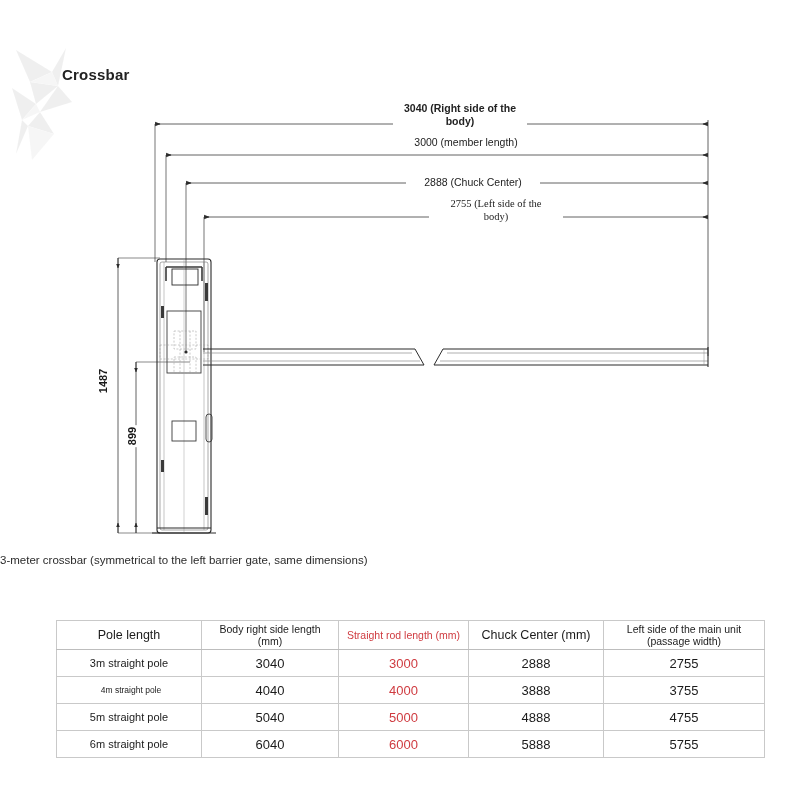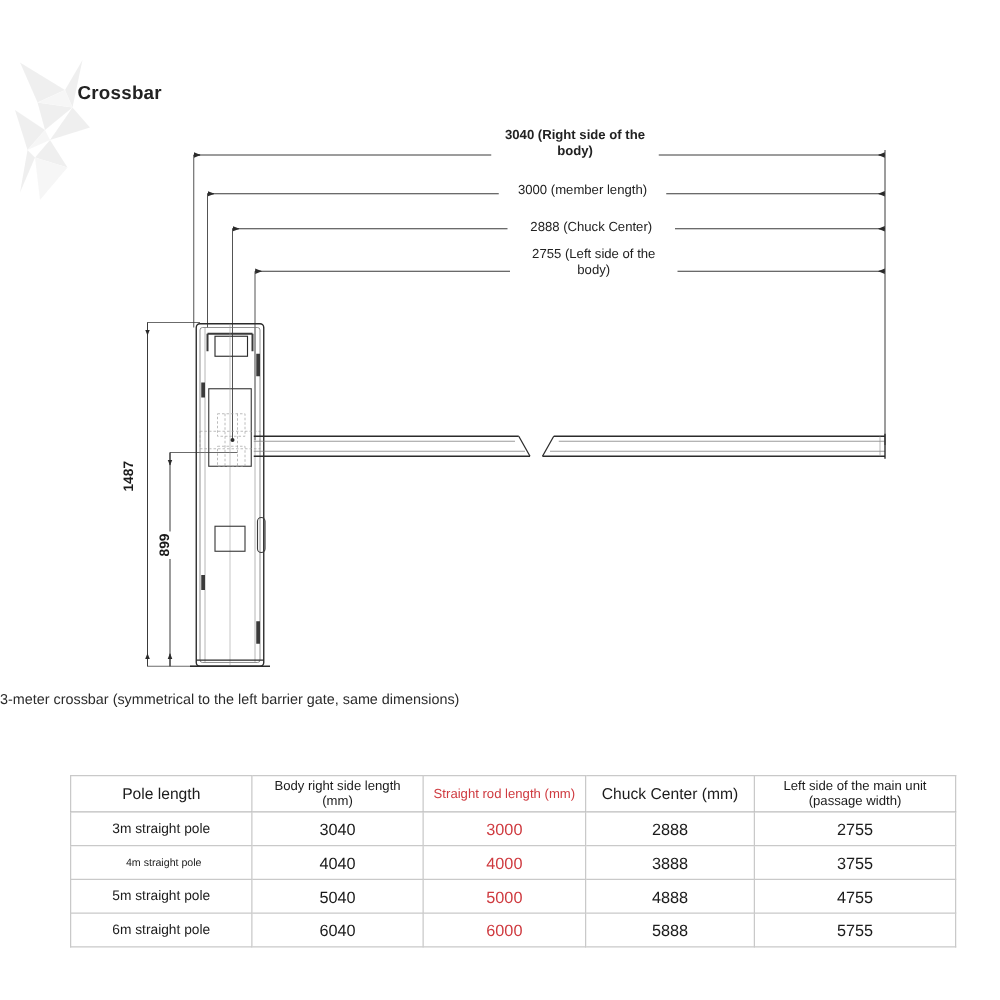--- a/index.html
+++ b/index.html
@@ -59,23 +59,23 @@
     position: absolute;
     font-size: 10.5px;
     line-height: 13px;
     color: #222;
     text-align: center;
     background: #ffffff;
     padding: 0 3px;
     white-space: pre-line;
   }
   .dim-3040 { left: 393px; top: 102px; width: 128px; font-weight: bold; }
-  .dim-3000 { left: 399px; top: 146px; width: 128px; }
+  .dim-3000 { left: 399px; top: 136px; width: 128px; }
   .dim-2888 { left: 406px; top: 176px; width: 128px; }
-  .dim-2755 { left: 408px; top: 197px; width: 128px; }
+  .dim-2755 { left: 429px; top: 197px; width: 128px; font-family: Liberation Serif, serif; }
 
   .vdim {
     position: absolute;
     font-size: 11px;
     font-weight: 600;
     color: #1a1a1a;
     transform: rotate(-90deg);
     transform-origin: 50% 50%;
     background: #fff;
     padding: 0 2px;

